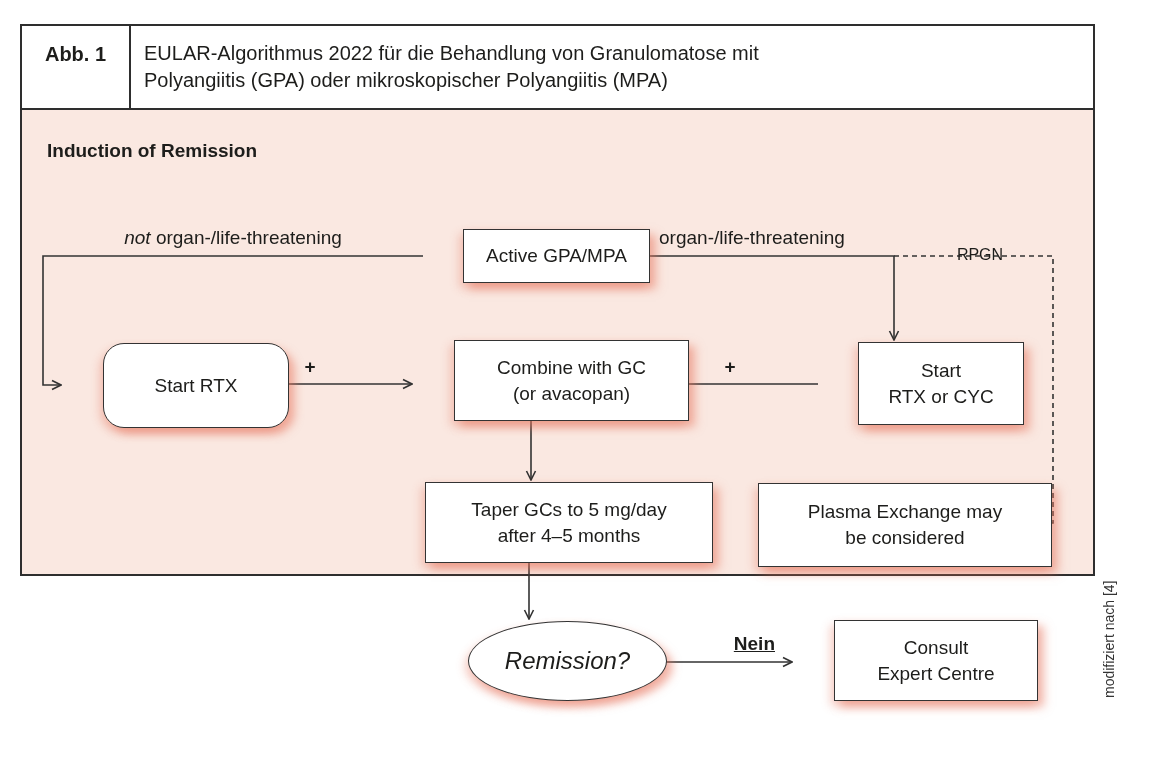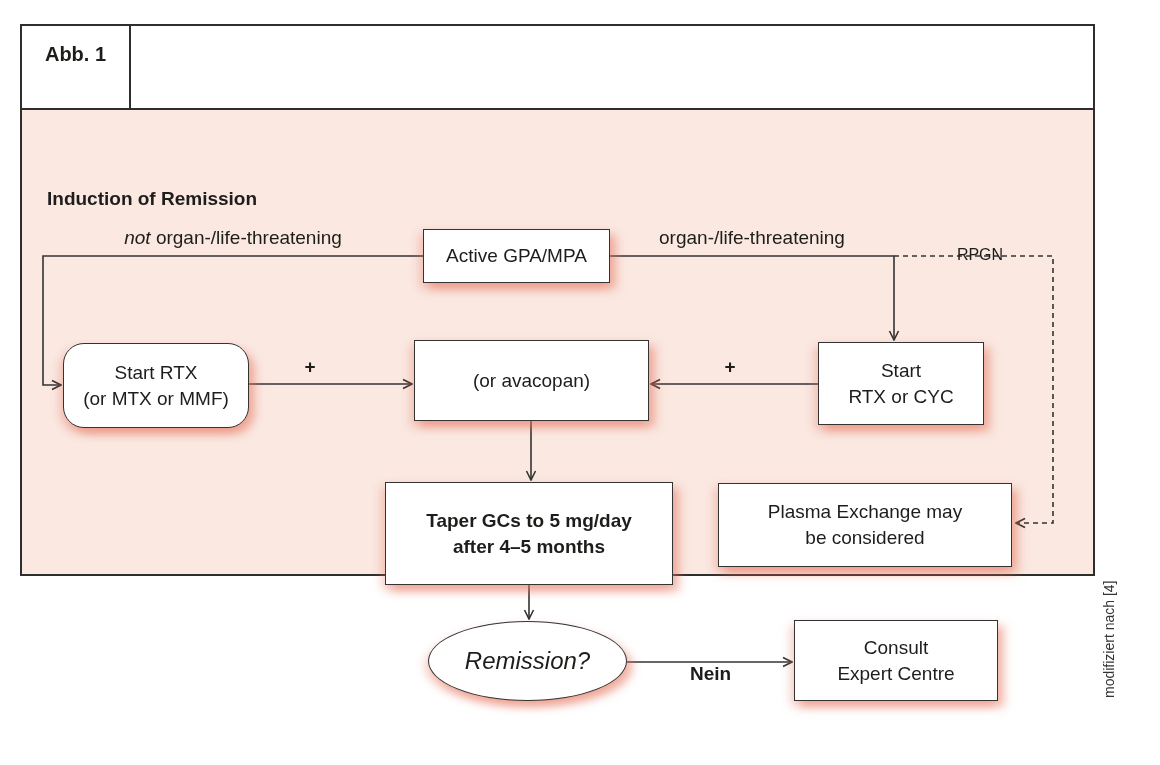--- a/index.html
+++ b/index.html
@@ -24,55 +24,60 @@
 
   
   #flow-svg { position: absolute; left: 0; top: 0; width: 1160px; height: 765px; z-index: 1; pointer-events: none; }
 
   .node {
     position: absolute; z-index: 2; background: #ffffff;
     border: 1.6px solid #333333; box-sizing: border-box;
     display: flex; flex-direction: column; align-items: center; justify-content: center;
     font-size: 19px; line-height: 26px; text-align: center;
     box-shadow: 6px 6px 9px rgba(232,116,92,0.50), -4px 5px 9px rgba(232,116,92,0.30);
+    margin-left: 40px;
   }
   #box-active    { left: 423px; top: 229px; width: 187px; height: 54px; }
   #box-start-rtx { left: 63px;  top: 343px; width: 186px; height: 85px; border-radius: 21px; }
   #box-combine   { left: 414px; top: 340px; width: 235px; height: 81px; }
   #box-start-cyc { left: 818px; top: 342px; width: 166px; height: 83px; }
-  #box-taper     { left: 385px; top: 482px; width: 288px; height: 103px; font-weight: bold; }
+  #box-taper     { left: 385px; top: 482px; width: 288px; height: 81px; }
   #box-plasma    { left: 718px; top: 483px; width: 294px; height: 84px; }
   #box-consult   { left: 794px; top: 620px; width: 204px; height: 81px; }
   #ellipse-remission {
     left: 428px; top: 621px; width: 199px; height: 80px;
     border-radius: 50%; font-style: italic; font-size: 24px;
   }
 
   .edge-label { position: absolute; z-index: 2; font-size: 19px; line-height: 22px; white-space: nowrap; }
-  #heading-induction { left: 47px;  top: 140px; font-weight: bold; font-size: 19px; margin-top: 48px; }
+  #heading-induction { left: 47px;  top: 140px; font-weight: bold; font-size: 19px; }
   #lbl-not        { left: 43px;  top: 227px; width: 380px; text-align: center; }
   #lbl-not .ital  { font-style: italic; }
   #lbl-organ      { left: 610px; top: 227px; width: 284px; text-align: center; }
   #lbl-rpgn       { left: 900px; top: 230px; width: 160px; text-align: center; font-size: 16px; margin-top: 14px; }
   #lbl-plus-left  { left: 290px; top: 356px; width: 40px;  text-align: center; font-weight: bold; }
   #lbl-plus-right { left: 710px; top: 356px; width: 40px;  text-align: center; font-weight: bold; }
-  #lbl-nein       { left: 690px; top: 663px; width: 85px;   font-weight: bold; }
+  #lbl-nein       { left: 690px; top: 633px; width: 85px;  text-align: right;  font-weight: bold; text-decoration: underline; }
 
   #credit {
     position: absolute; left: 1101px; top: 548px; height: 182px; width: 22px; z-index: 2;
     writing-mode: vertical-rl; transform: rotate(180deg);
     font-size: 14px; color: #333333; text-align: center; white-space: nowrap;
   }
 </style>
 </head>
 <body>
 
 <div id="frame">
   <div id="header-row">
     <div id="abb-cell">Abb. 1</div>
+    <div id="title-cell">
+      <div>EULAR-Algorithmus 2022 für die Behandlung von Granulomatose mit</div>
+      <div>Polyangiitis (GPA) oder mikroskopischer Polyangiitis (MPA)</div>
+    </div>
   </div>
   <div id="panel"></div>
 </div>
 
 <svg id="flow-svg" viewBox="0 0 1160 765">
   <defs>
     <marker id="arrow" viewBox="0 0 13 13" refX="12" refY="6.5" markerWidth="13" markerHeight="13" markerUnits="userSpaceOnUse" orient="auto-start-reverse">
       <path d="M3,2 L12,6.5 L3,11" fill="none" stroke="#333333" stroke-width="1.6"></path>
     </marker>
   </defs>
@@ -89,24 +94,24 @@
 </svg>
 
 <div id="heading-induction" class="edge-label">Induction of Remission</div>
 
 <div id="box-active" class="node">
   <span>Active GPA/MPA</span>
 </div>
 
 <div id="box-start-rtx" class="node">
   <span>Start RTX</span>
-  <span>(or MTX or MMF)</span>
 </div>
 
 <div id="box-combine" class="node">
+  <span>Combine with GC</span>
   <span>(or avacopan)</span>
 </div>
 
 <div id="box-start-cyc" class="node">
   <span>Start</span>
   <span>RTX or CYC</span>
 </div>
 
 <div id="box-taper" class="node">
   <span>Taper GCs to 5 mg/day</span>

